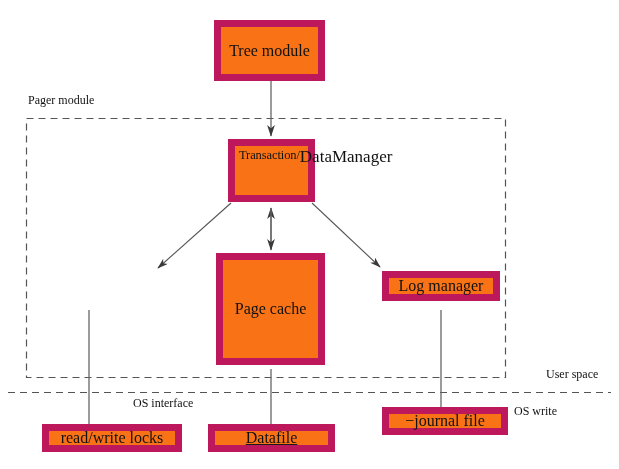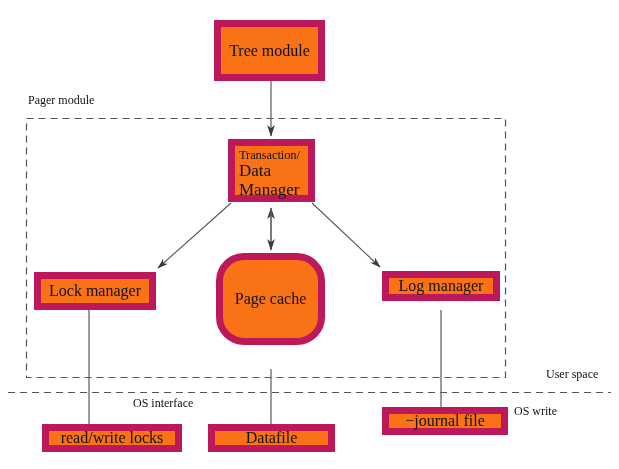--- a/index.html
+++ b/index.html
@@ -42,21 +42,20 @@
   }
   .free-label {
     position: absolute;
     font-family: "Liberation Serif", "DejaVu Serif", serif;
     font-size: 12px;
     color: #111111;
     white-space: nowrap;
   }
   
   #node-data-manager {
-    flex-direction: column;
     align-items: flex-start;
     justify-content: flex-start;
     padding: 2px 0 0 4px;
   }
   #node-data-manager .small-line {
     font-size: 12.5px;
     line-height: 1.12;
     letter-spacing: -0.1px;
   }
   #node-data-manager .big-line {
@@ -102,37 +101,34 @@
   <div class="node-box" id="node-tree-module" style="left:214px; top:20px; width:111px; height:61px;">
     <span class="node-label">Tree module</span>
   </div>
 
   <div class="node-box" id="node-data-manager" style="left:228px; top:139px; width:87px; height:63px;">
     <span class="node-label small-line">Transaction/</span>
     <span class="node-label big-line">Data</span>
     <span class="node-label big-line">Manager</span>
   </div>
 
-  <div class="node-box" id="node-lock-manager" style="left:34px; top:272px; width:122px; height:38px;">
-    <span class="node-label">Lock manager</span>
-  </div>
 
-  <div class="node-box" id="node-page-cache" style="left:216px; top:253px; width:109px; height:92px;border-radius:28px;">
+  <div class="node-box" id="node-page-cache" style="left:216px; top:253px; width:109px; height:112px;">
     <span class="node-label">Page cache</span>
   </div>
 
   <div class="node-box" id="node-log-manager" style="left:382px; top:271px; width:118px; height:30px;">
     <span class="node-label">Log manager</span>
   </div>
 
   <div class="node-box" id="node-read-write-locks" style="left:26px; top:424px; width:140px; height:28px;margin-left:16px;">
     <span class="node-label">read/write locks</span>
   </div>
 
-  <div class="node-box" id="node-datafile" style="left:208px; top:424px; width:127px; height:28px;">
+  <div class="node-box" id="node-datafile" style="left:208px; top:424px; width:127px; height:28px;text-decoration:underline;">
     <span class="node-label">Datafile</span>
   </div>
 
   <div class="node-box" id="node-journal-file" style="left:382px; top:407px; width:126px; height:28px;">
     <span class="node-label">−journal file</span>
   </div>
 
   <div class="free-label" style="left:28px; top:93px;">Pager module</div>
 
   <div class="free-label" style="left:514px; top:367px;margin-left:32px;">User space</div>

